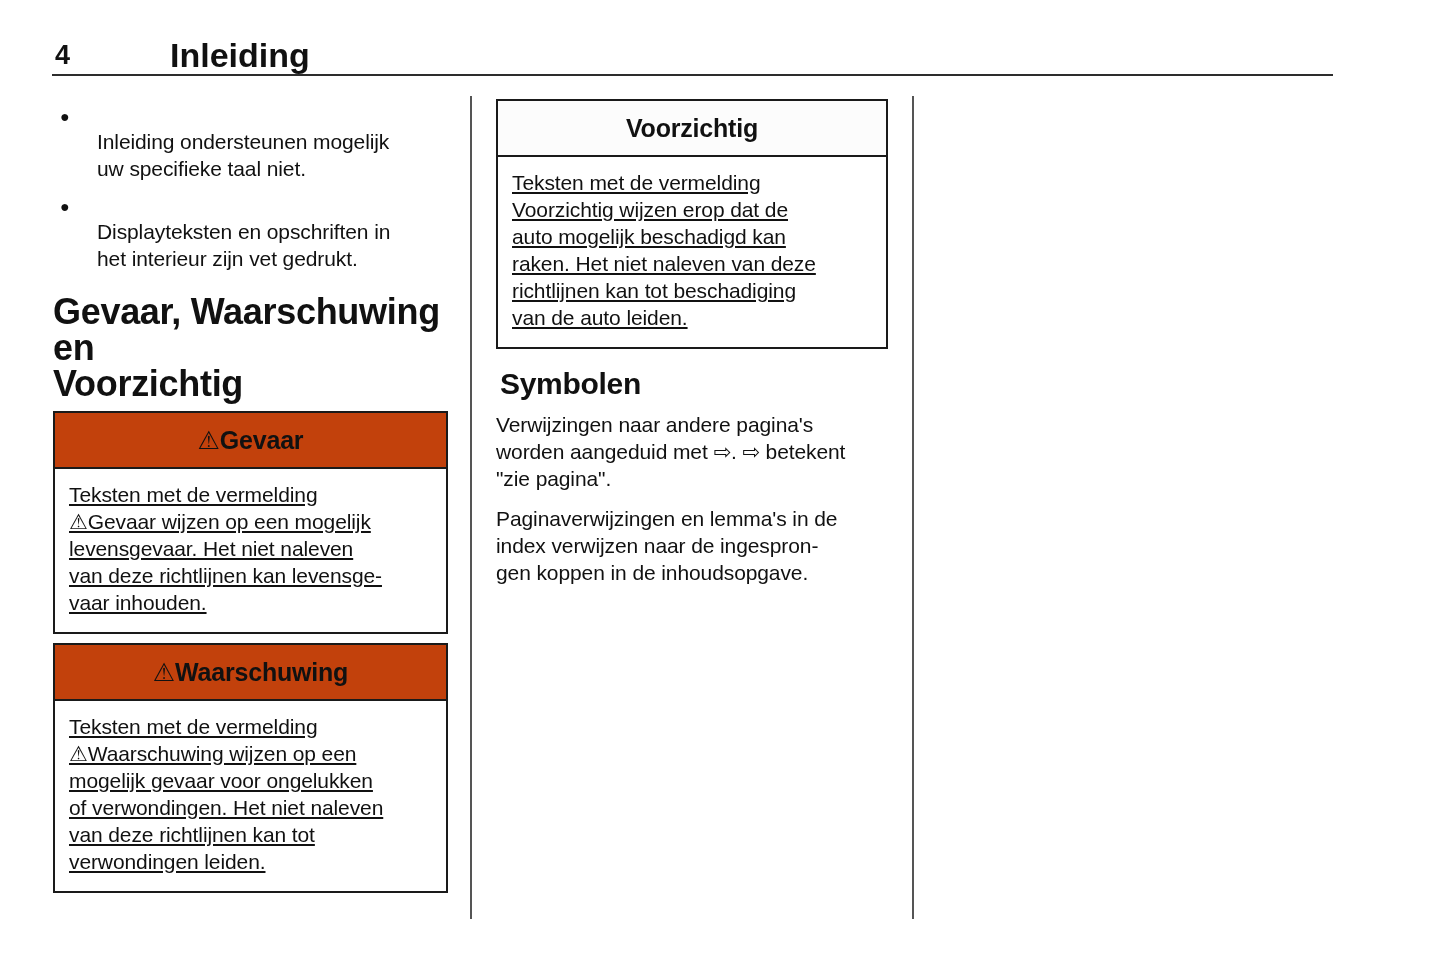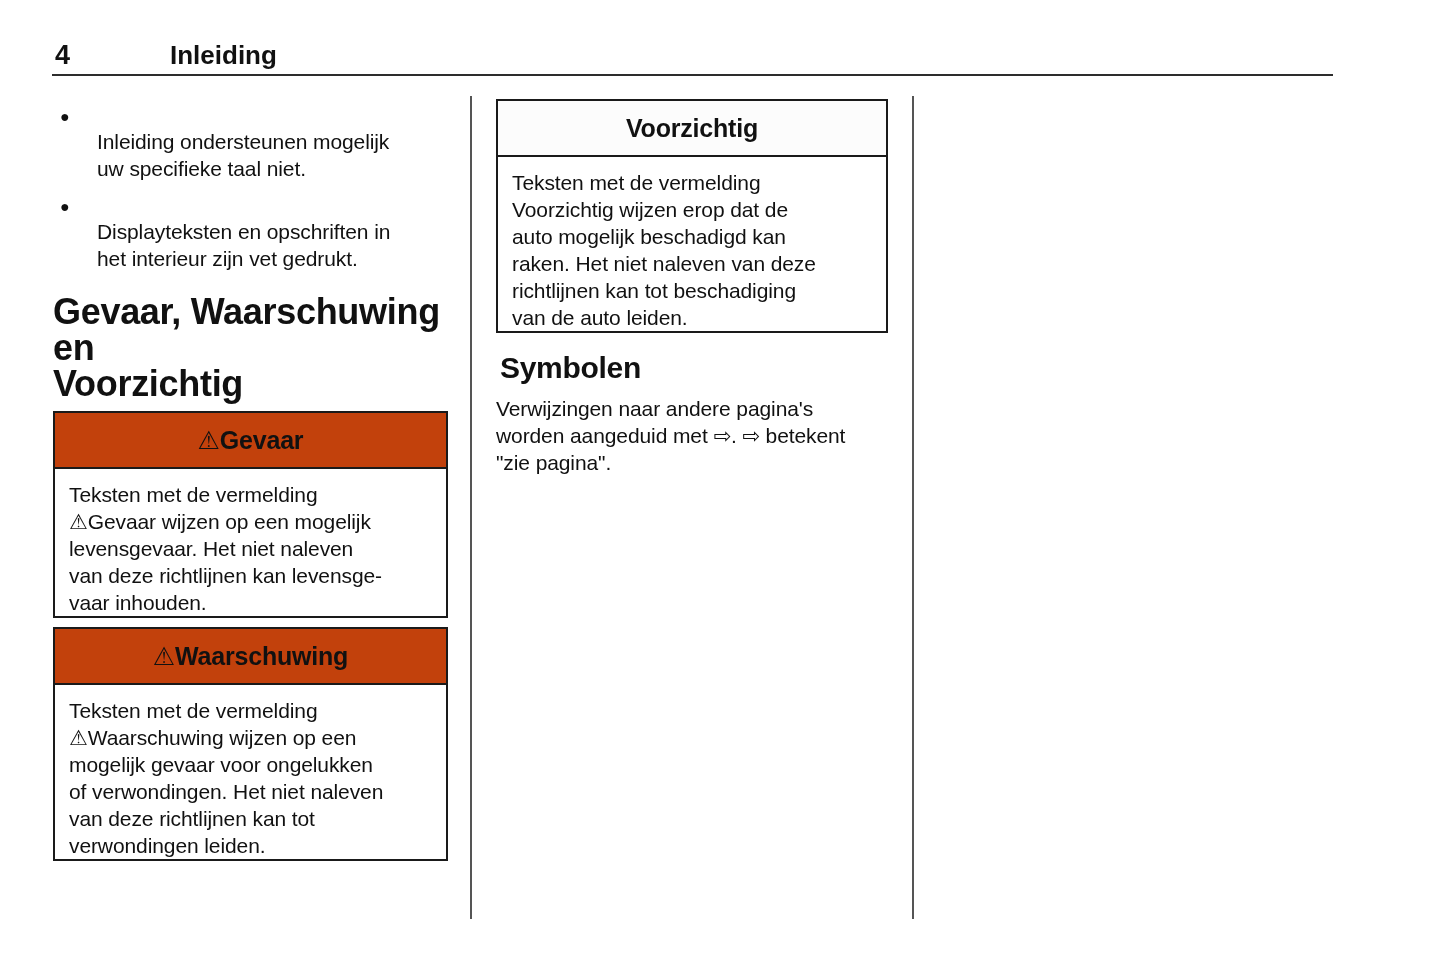--- a/index.html
+++ b/index.html
@@ -13,21 +13,21 @@
     overflow: hidden;
   }
 
   
   .page-number {
     position: absolute; left: 55px; top: 41px;
     font-size: 27px; font-weight: bold; line-height: 28px;
   }
   .page-title {
     position: absolute; left: 170px; top: 41px;
-    font-size: 26px; font-weight: bold; line-height: 28px;
+    font-size: 34px; font-weight: bold; line-height: 28px;
   }
   .header-rule {
     position: absolute; left: 52px; top: 74px;
     width: 1281px; height: 2px; background: #2d2d2d;
   }
 
   
   .v-divider {
     position: absolute; top: 96px; height: 823px; width: 2px;
     background: #555555;
@@ -74,21 +74,22 @@
     text-align: center;
     font-weight: bold;
     font-size: 25px;
     line-height: 28px;
     padding: 13px 4px;
     letter-spacing: -0.2px;
   }
   .wbox-header.gray  { background: #c2410c; }
   .wbox-header.light { background: #fcfcfc; }
   .wbox-body {
-    padding: 12px 10px 0 14px;
+    padding: 12px 10px 16px 14px;
+    text-decoration: underline;
   }
   .warn-icon { font-weight: bold; }
 
   .mid-first { margin-top: 3px; }
 
   .symbols-heading {
     margin: 17px 0 0 4px;
     font-size: 30px; line-height: 36px; font-weight: bold;
     letter-spacing: -0.3px;
   }
@@ -160,18 +161,21 @@
 raken. Het niet naleven van deze
 richtlijnen kan tot beschadiging
 van de auto leiden.</div>
     </div>
 
     <h2 class="symbols-heading">Symbolen</h2>
 
     <p class="para body-text">Verwijzingen naar andere pagina's
 worden aangeduid met ⇨. ⇨ betekent
 "zie pagina".</p>
+    <p class="para body-text">Paginaverwijzingen en lemma's in de
+index verwijzen naar de ingespron-
+gen koppen in de inhoudsopgave.</p>
 
   </div>
 
   <div class="col" style="left:930px; width:400px;"></div>
 
 </div>
 
 </body></html>

